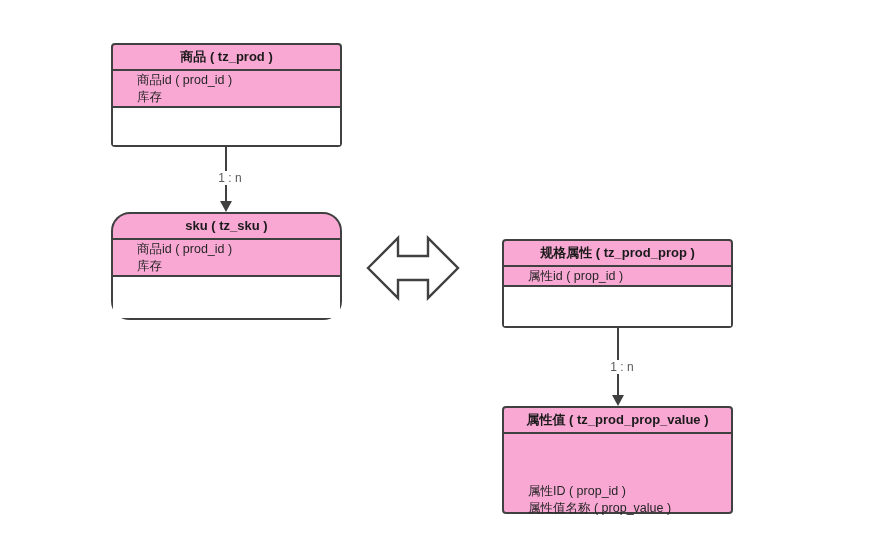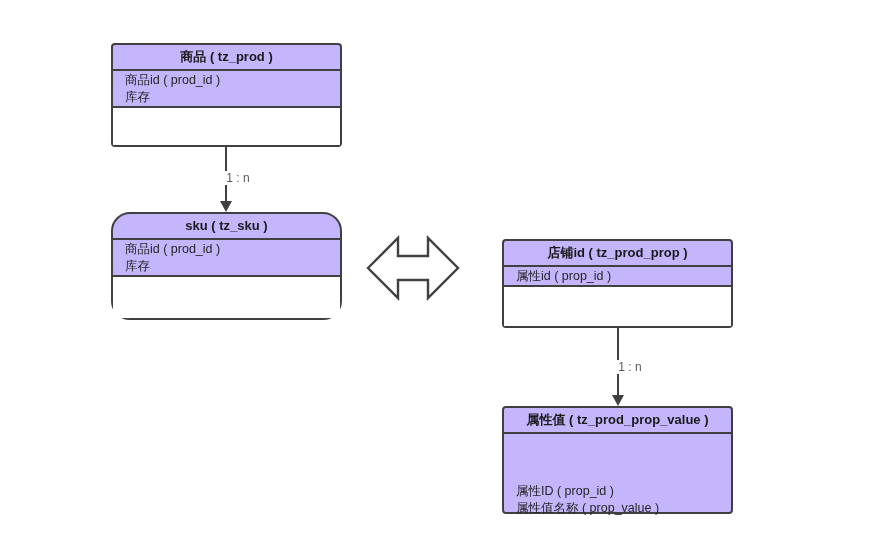--- a/index.html
+++ b/index.html
@@ -11,41 +11,41 @@
   .canvas {
     position: relative;
     width: 884px;
     height: 539px;
     background: #ffffff;
     overflow: hidden;
   }
   .entity {
     position: absolute;
     box-sizing: border-box;
-    background: #c4b5fd;
+    background: #f9a8d4;
     border: 2px solid #404040;
     border-radius: 4px;
     display: flex;
     flex-direction: column;
   }
   .entity-title {
     flex: 0 0 auto;
     height: 24px;
     line-height: 24px;
     text-align: center;
     font-size: 13px;
     font-weight: bold;
     color: #1a1a1a;
     border-bottom: 2px solid #404040;
     white-space: nowrap;
     overflow: hidden;
   }
   .entity-fields {
     flex: 0 0 auto;
-    padding: 1px 8px 0 12px;
+    padding: 1px 8px 0 24px;
     overflow: hidden;
   }
   .field {
     font-size: 12.5px;
     line-height: 17px;
     color: #262626;
     white-space: nowrap;
   }
   .entity-footer {
     flex: 1 1 auto;
@@ -69,21 +69,21 @@
     bottom: 0;
     left: -6px;
     width: 0;
     height: 0;
     border-left: 6px solid transparent;
     border-right: 6px solid transparent;
     border-top: 11px solid #404040;
   }
   .connector-label {
     position: absolute;
-    left: 12px;
+    left: 4px;
     transform: translateX(-50%);
     background: #ffffff;
     padding: 0 3px;
     font-size: 12px;
     line-height: 14px;
     color: #595959;
     white-space: nowrap;
   }
   .double-arrow {
     position: absolute;
@@ -116,21 +116,21 @@
       <div class="field">库存</div>
     </div>
     <div class="entity-footer"></div>
   </div>
 
   <svg class="double-arrow" style="left:366px; top:235px;" width="94" height="66" viewBox="0 0 94 66">
     <polygon points="2,33 32,3 32,21 62,21 62,3 92,33 62,63 62,45 32,45 32,63" fill="#ffffff" stroke="#404040" stroke-width="2.4" stroke-linejoin="miter"></polygon>
   </svg>
 
   <div class="entity" style="left:502px; top:239px; width:231px; height:89px;">
-    <div class="entity-title">店铺id ( tz_prod_prop )</div>
+    <div class="entity-title">规格属性 ( tz_prod_prop )</div>
     <div class="entity-fields">
       <div class="field">属性id ( prop_id )</div>
     </div>
     <div class="entity-footer"></div>
   </div>
 
   <div class="connector" style="left:618px; top:328px; height:78px;">
     <div class="connector-line"></div>
     <div class="connector-arrowhead"></div>
     <div class="connector-label" style="top:32px;">1 : n</div>

